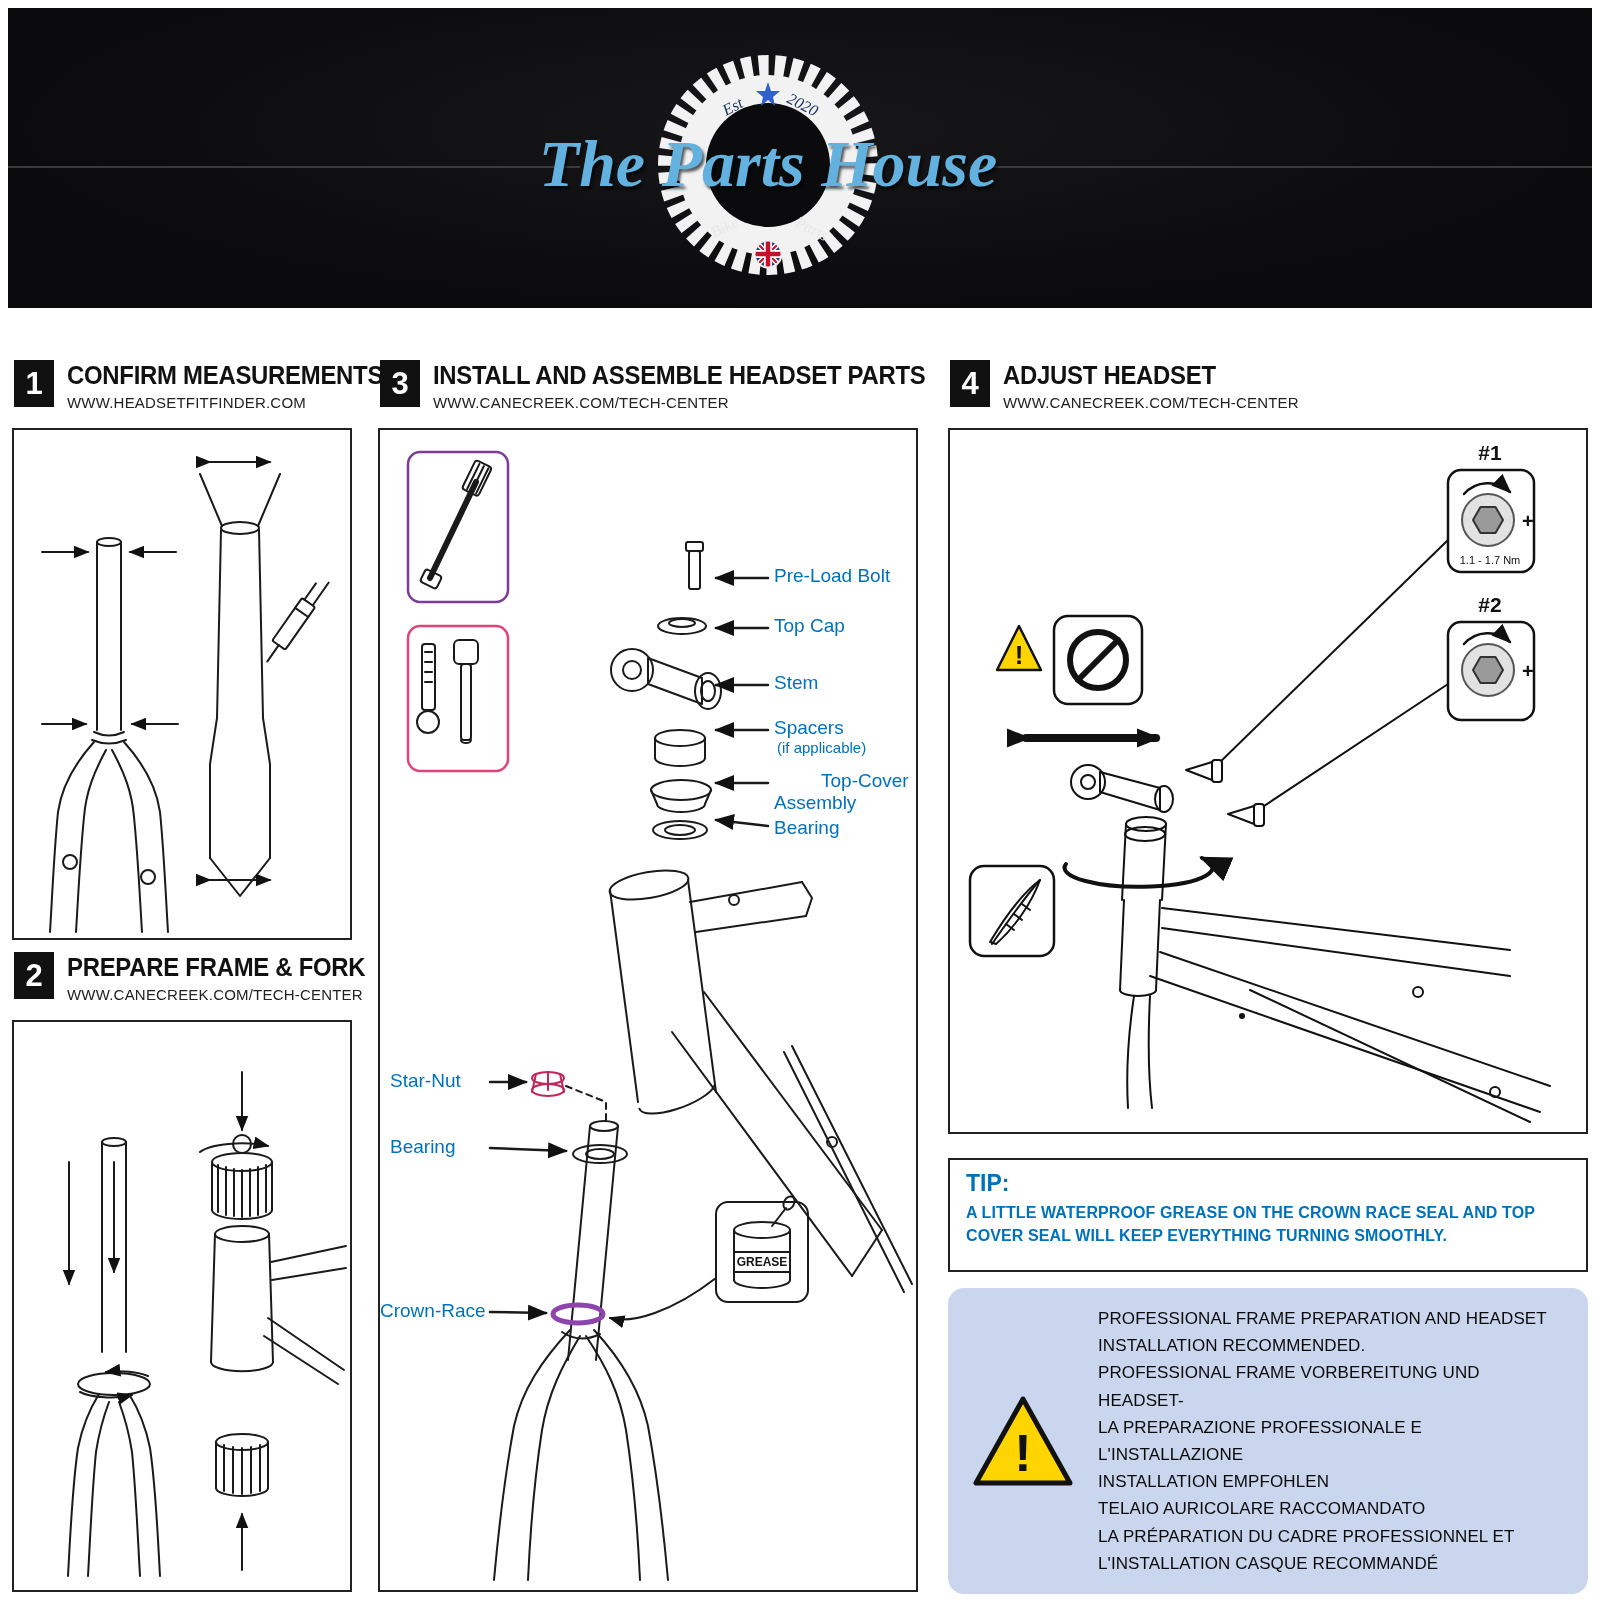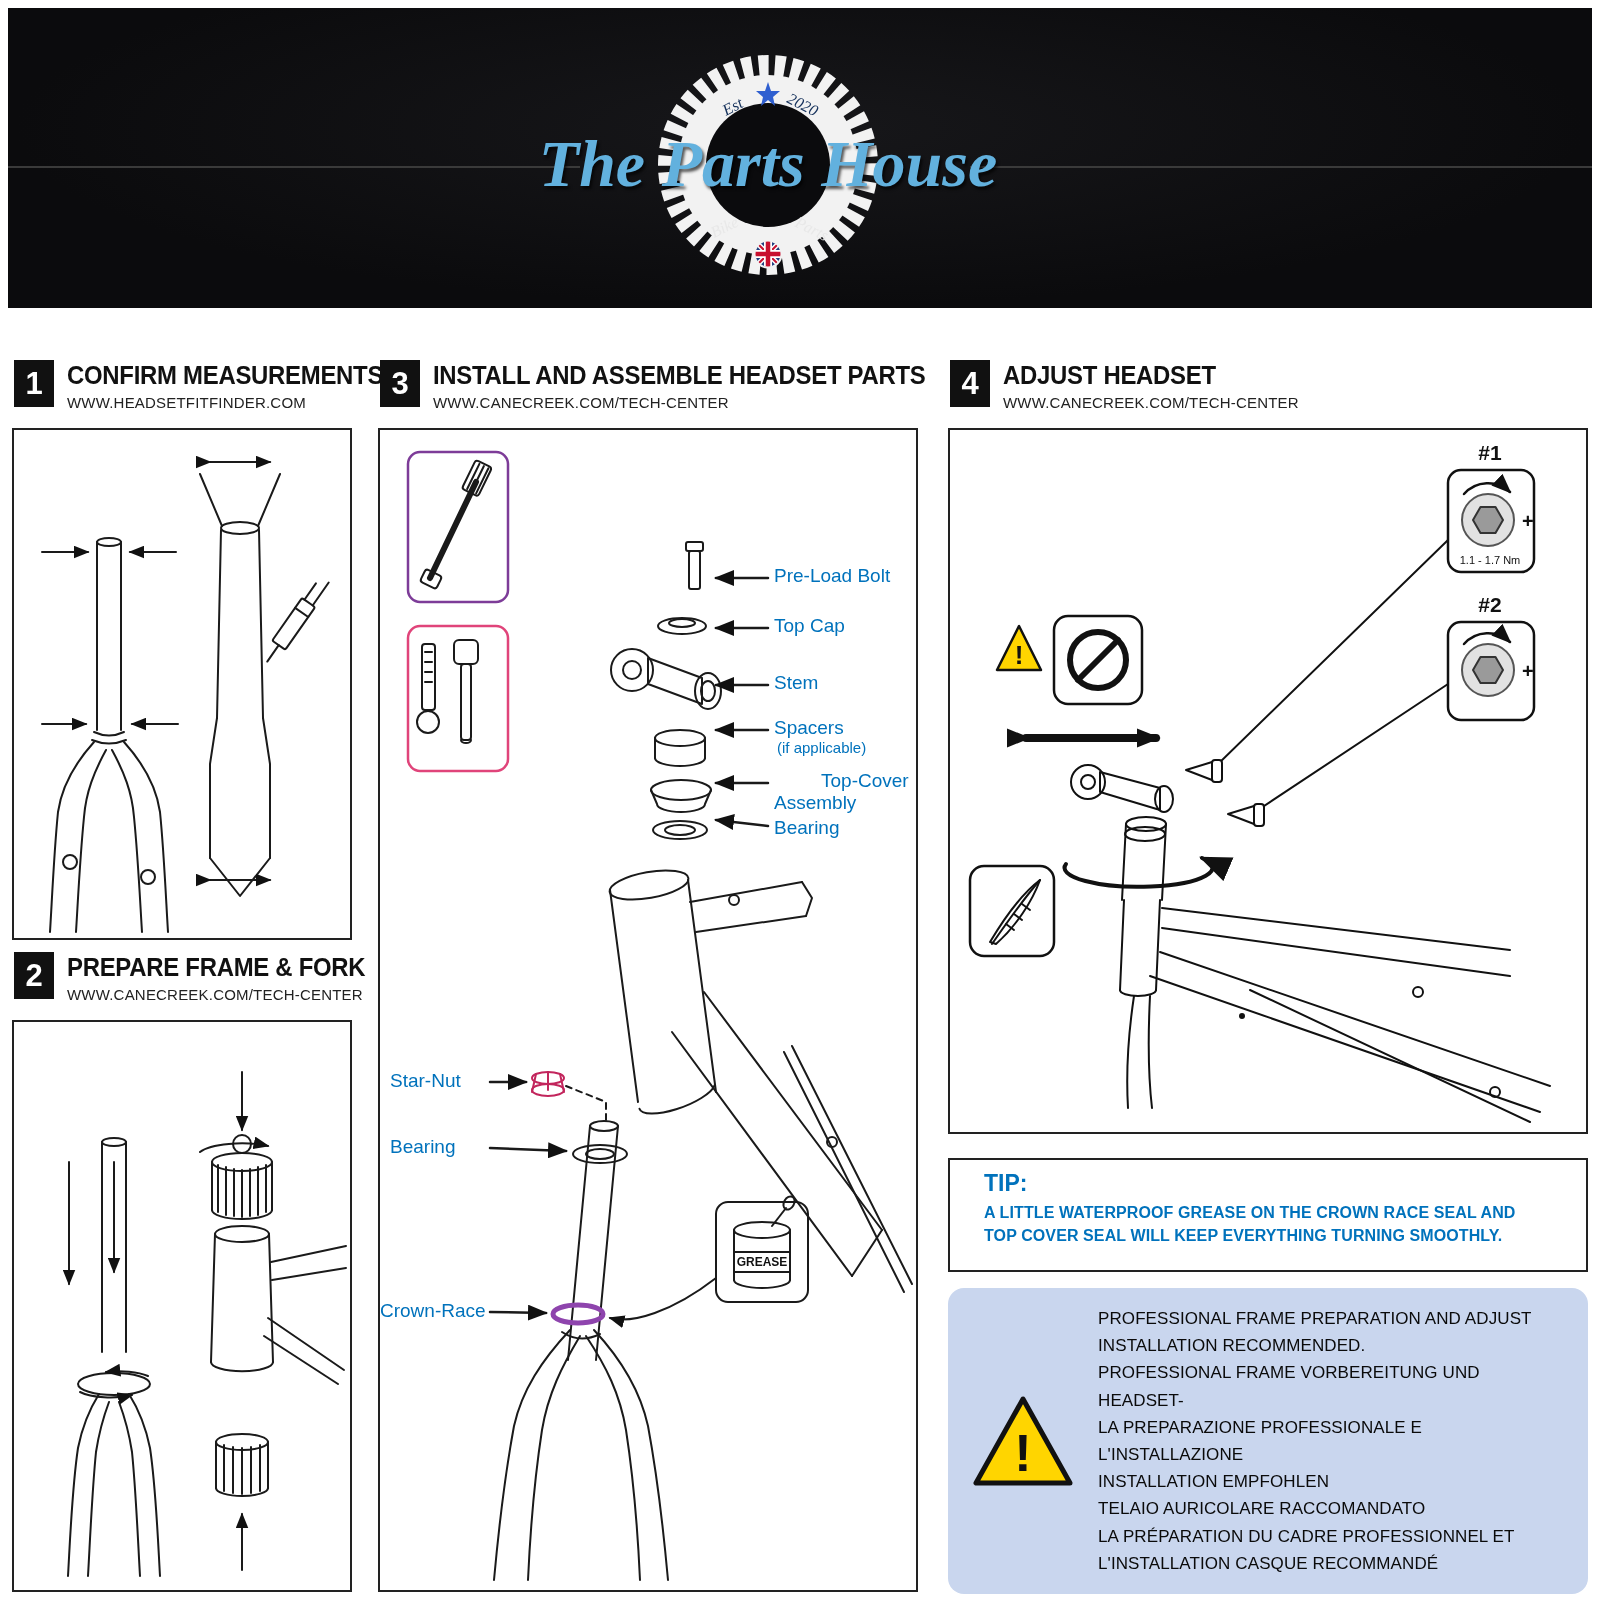--- a/index.html
+++ b/index.html
@@ -33,21 +33,21 @@
   #box3 { left:378px; top:428px;  width:540px; height:1164px; }
   #box4 { left:948px; top:428px;  width:640px; height:706px; }
 
   
   .lbl { position:absolute; color:#0072bc; font-size:19px; white-space:nowrap; }
   .lbl.small { font-size:15px; }
   .lbl.right-align { text-align:left; }
 
   
   .tip-box { position:absolute; left:948px; top:1158px; width:640px; height:114px;
-             border:2px solid #222; padding:10px 34px; }
+             border:2px solid #222; padding:10px 16px; }
   .tip-heading { color:#0072bc; font-size:23px; font-weight:bold; margin-bottom:4px; }
   .tip-body { color:#0072bc; font-size:16px; font-weight:bold; line-height:1.45; letter-spacing:.1px; }
 
   
   .notice { position:absolute; left:948px; top:1288px; width:640px; height:306px;
             background:#c9d6ee; border-radius:16px; display:flex; align-items:center;
             padding:18px 22px 18px 20px; gap:20px; }
   .notice-text { font-size:17px; line-height:1.6; color:#0a0a0a; letter-spacing:.1px; }
 </style>
 </head>
@@ -440,21 +440,21 @@
     <div class="tip-heading">TIP:</div>
     <div class="tip-body">A LITTLE WATERPROOF GREASE ON THE CROWN RACE SEAL AND TOP COVER SEAL WILL KEEP EVERYTHING TURNING SMOOTHLY.</div>
   </div>
 
   <div class="notice">
     <svg width="110" height="100" viewBox="0 0 110 100" style="flex:0 0 auto;">
       <path d="M55,8 L8,92 L102,92 Z" fill="#ffd500" stroke="#111" stroke-width="5" stroke-linejoin="round"></path>
       <text x="55" y="80" font-size="52" font-weight="bold" fill="#111" text-anchor="middle">!</text>
     </svg>
     <div class="notice-text">
-      <div>PROFESSIONAL FRAME PREPARATION AND ADJUST</div>
+      <div>PROFESSIONAL FRAME PREPARATION AND HEADSET</div>
       <div>INSTALLATION RECOMMENDED.</div>
       <div>PROFESSIONAL FRAME VORBEREITUNG UND HEADSET-</div>
       <div>LA PREPARAZIONE PROFESSIONALE E L'INSTALLAZIONE</div>
       <div>INSTALLATION EMPFOHLEN</div>
       <div>TELAIO AURICOLARE RACCOMANDATO</div>
       <div>LA PRÉPARATION DU CADRE PROFESSIONNEL ET</div>
       <div>L'INSTALLATION CASQUE RECOMMANDÉ</div>
     </div>
   </div>
 

